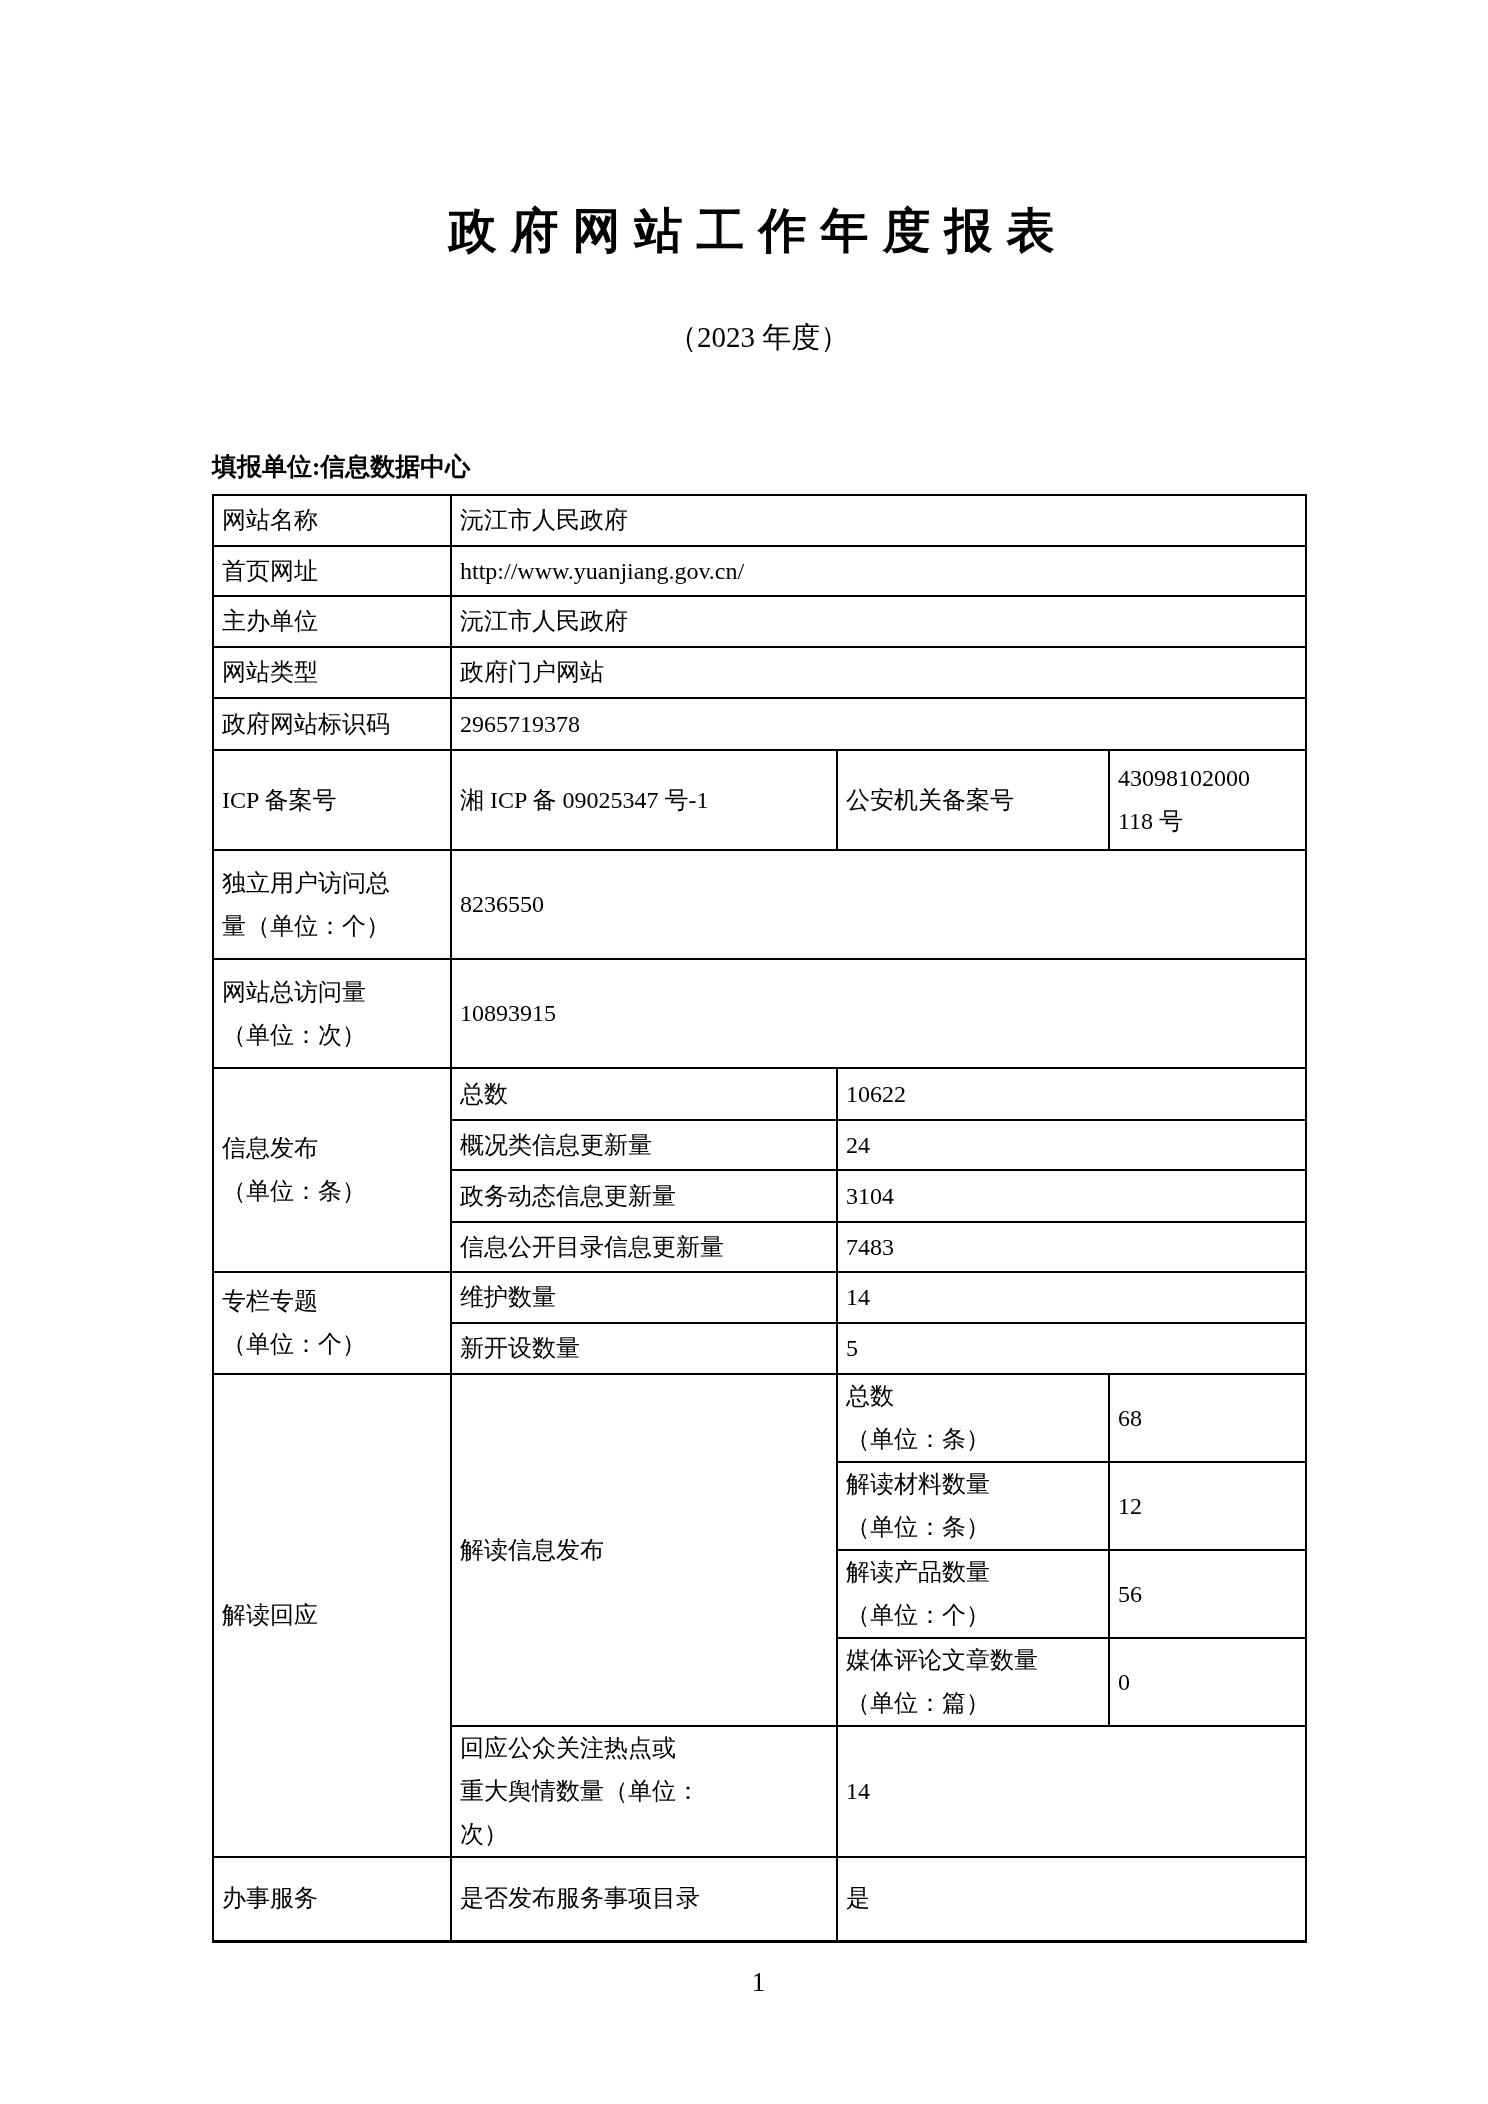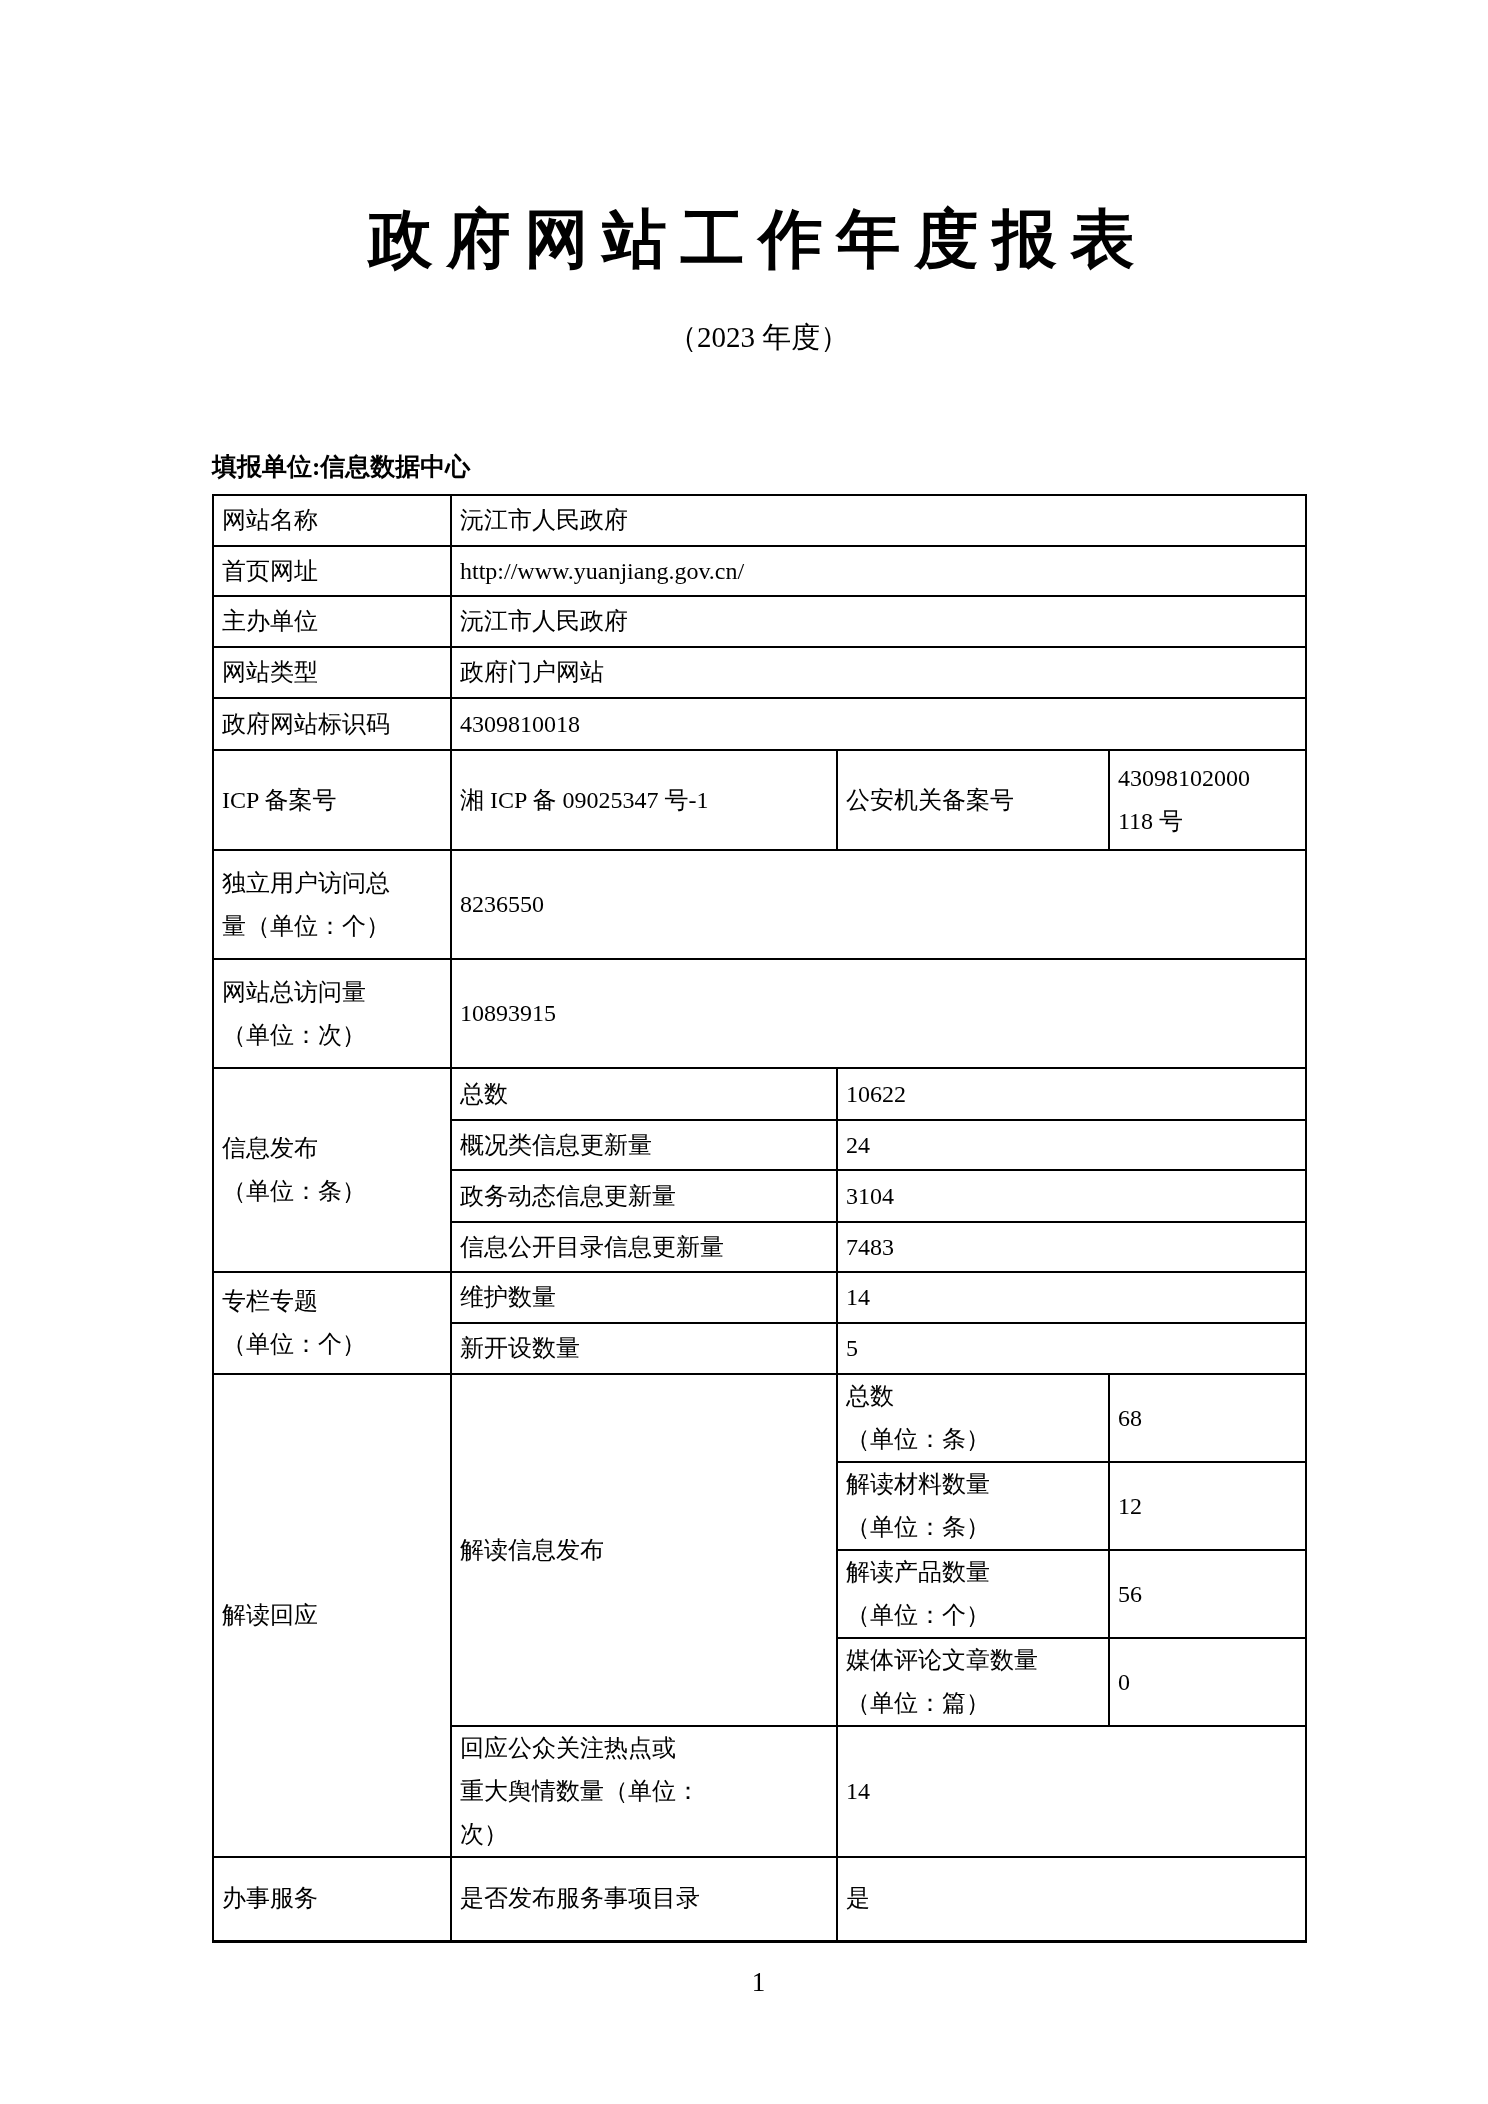--- a/index.html
+++ b/index.html
@@ -15,21 +15,21 @@
     overflow: hidden;
     font-family: "Liberation Serif", "DejaVu Serif", serif;
     color: #000000;
   }
   .doc-title {
     position: absolute;
     left: 212px;
     width: 1093px;
     top: 202px;
     text-align: center;
-    font-size: 64px;
+    font-size: 48px;
     font-weight: bold;
     letter-spacing: 14px;
     line-height: 1.2;
     white-space: nowrap;
   }
   .doc-subtitle {
     position: absolute;
     left: 212px;
     width: 1093px;
     top: 320px;
@@ -113,21 +113,21 @@
       <tr class="r51">
         <td>主办单位</td>
         <td colspan="3">沅江市人民政府</td>
       </tr>
       <tr class="r51">
         <td>网站类型</td>
         <td colspan="3">政府门户网站</td>
       </tr>
       <tr class="r52">
         <td>政府网站标识码</td>
-        <td colspan="3">4309810018</td>
+        <td colspan="3">2965719378</td>
       </tr>
       <tr class="r90">
         <td>ICP 备案号</td>
         <td>湘 ICP 备 09025347 号-1</td>
         <td>公安机关备案号</td>
         <td>43098102000
 118 号</td>
       </tr>
       <tr class="r91">
         <td>独立用户访问总

